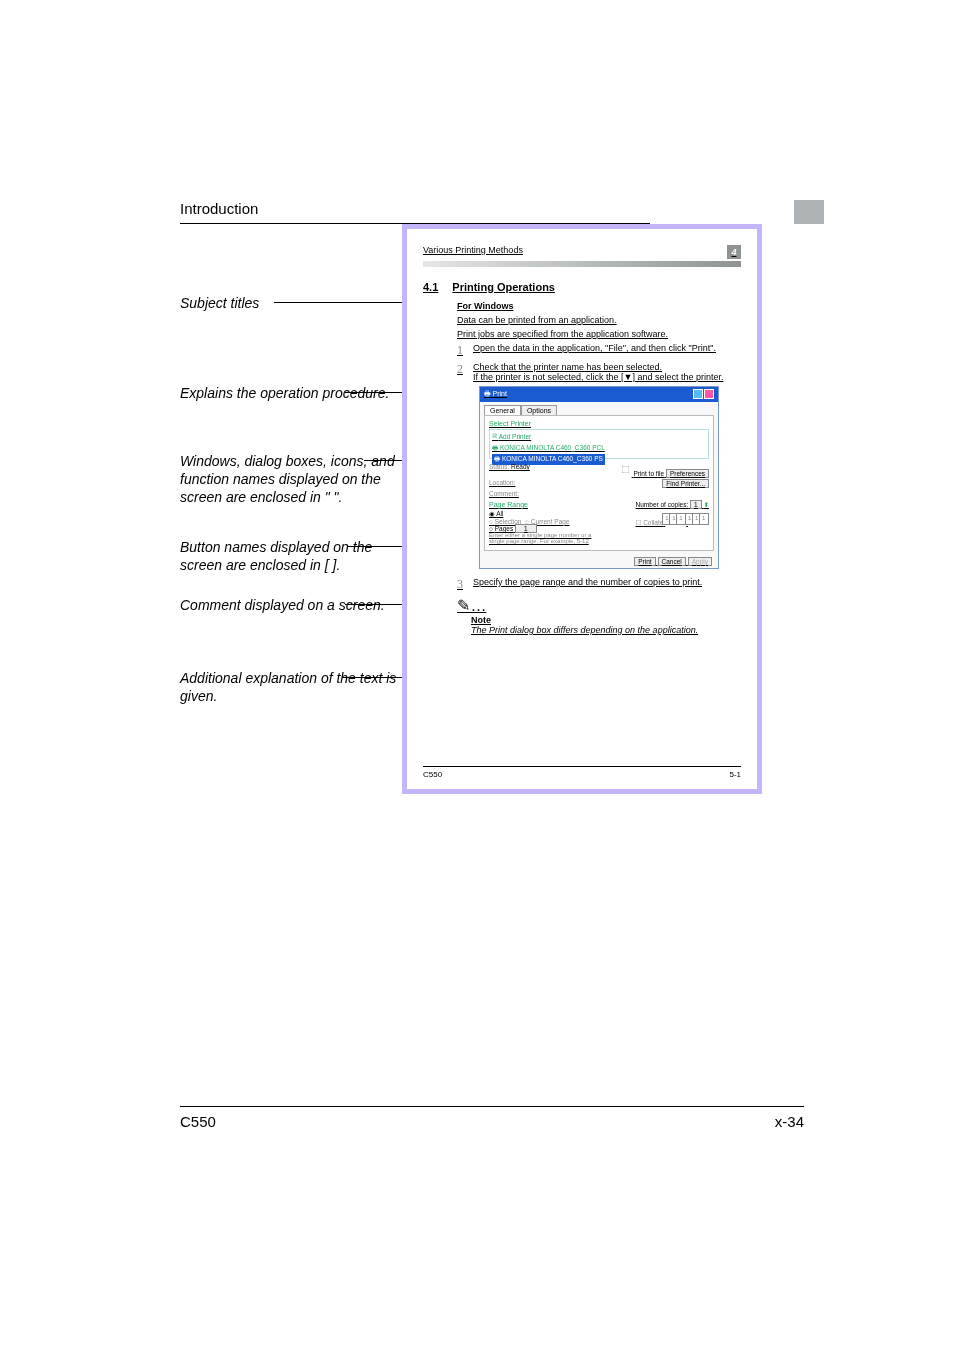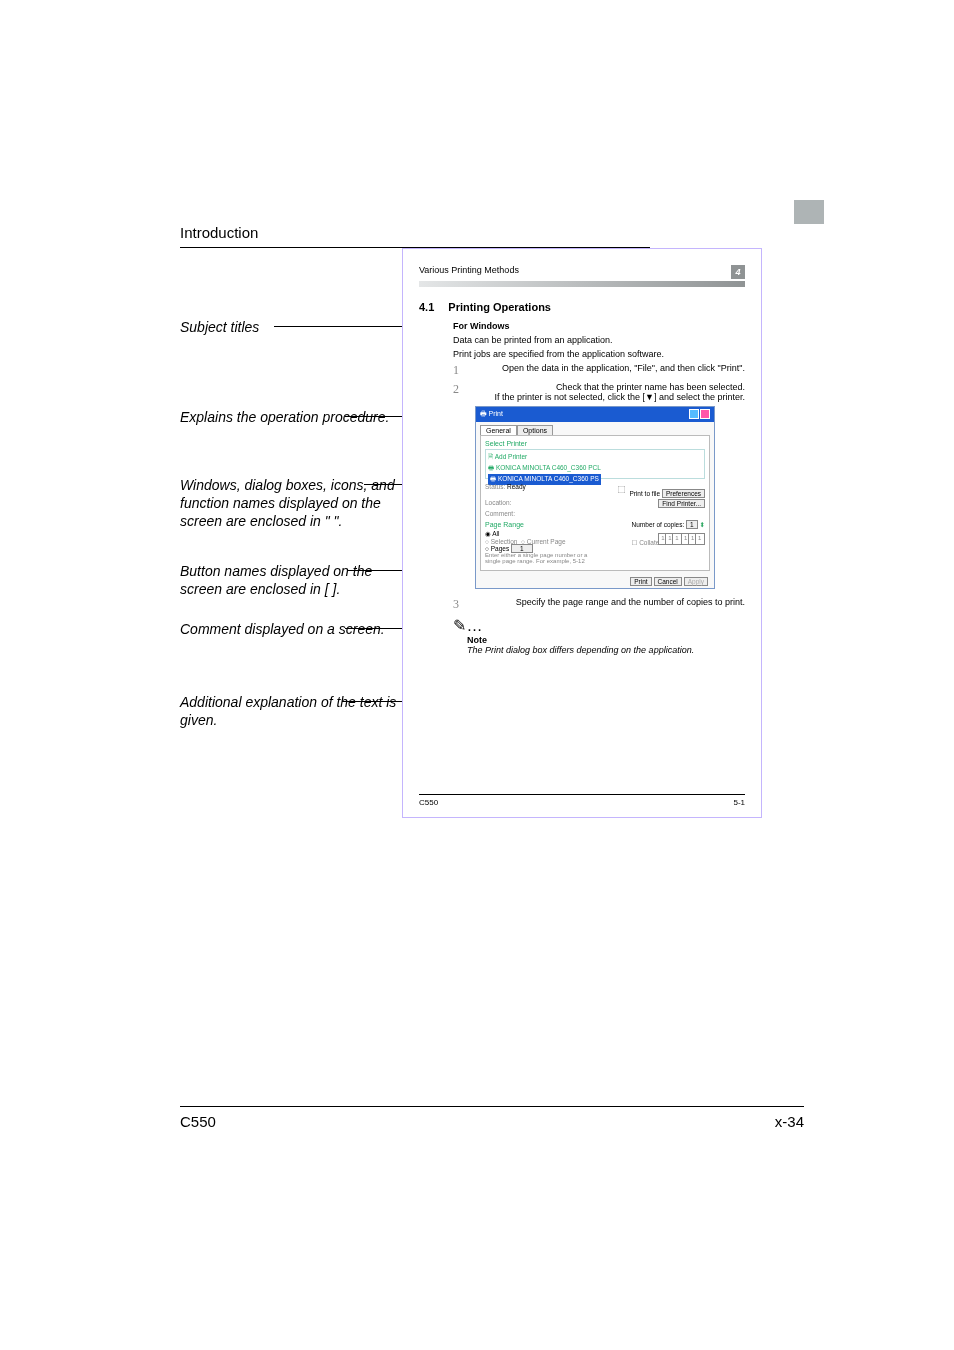--- a/index.html
+++ b/index.html
@@ -7,21 +7,20 @@
     width: 954px;
     height: 1350px;
     background: #fff;
     font-family: Arial, Helvetica, sans-serif;
     color: #000;
     position: relative;
   }
   .page {
     padding: 200px 150px 0 180px;
     position: relative;
-    margin-top: 24px;
   }
   .rule-wrap {
     position: relative;
   }
   .rule-wrap .top-rule {
     border-top: 1px solid #000;
     width: 470px;
   }
   .breadcrumb {
     font-size: 15px;
@@ -59,24 +58,25 @@
   .lbl3 { top: 228px; }
   .lbl4 { top: 314px; }
   .lbl5 { top: 372px; }
   .lbl6 { top: 445px; }
   .sample-page {
     position: absolute;
     left: 222px;
     top: 0;
     width: 360px;
     height: 570px;
-    border: 1px solid #c4b5fd;
+    border: 5px solid #c4b5fd;
     padding: 16px 16px 10px 16px;
     font-size: 9px;
     background: #fff;
+    text-decoration: underline;
   }
   .sp-head {
     display:flex;
     justify-content: space-between;
     margin-bottom: 2px;
   }
   .sp-head .num {
     width: 14px; height: 14px;
     background: #8f9394;
     color:#fff;
@@ -92,21 +92,21 @@
     margin-bottom: 14px;
   }
   .sp-h1 { font-size: 14px; font-weight:bold; margin-bottom: 10px; }
   .sp-h1 .chno { margin-right: 18px; }
   .sp-h2 { font-size: 11px; font-weight:bold; margin-bottom: 8px; }
   .sp-h2 .chno { margin-right: 14px; }
   .sp-h3 { font-size: 9px; font-weight:bold; margin-bottom: 4px; margin-left: 34px; }
   .sp-body { margin-left: 34px; margin-bottom: 4px; }
   .sp-step { display:flex; margin-left: 34px; margin-bottom: 4px; gap:10px; }
   .sp-step-num { font-size: 12px; color:#888; font-family: Georgia, serif; }
-  .sp-step-txt { flex:1;text-align:right; }
+  .sp-step-txt { flex:1; }
   .dialog {
     margin-left: 56px;
     width: 240px;
     border: 1px solid #7a99c9;
     font-size: 7px;
     background:#f8f8f8;
   }
   .dlg-title {
     background:#1a5bd1;
     color:#fff;

